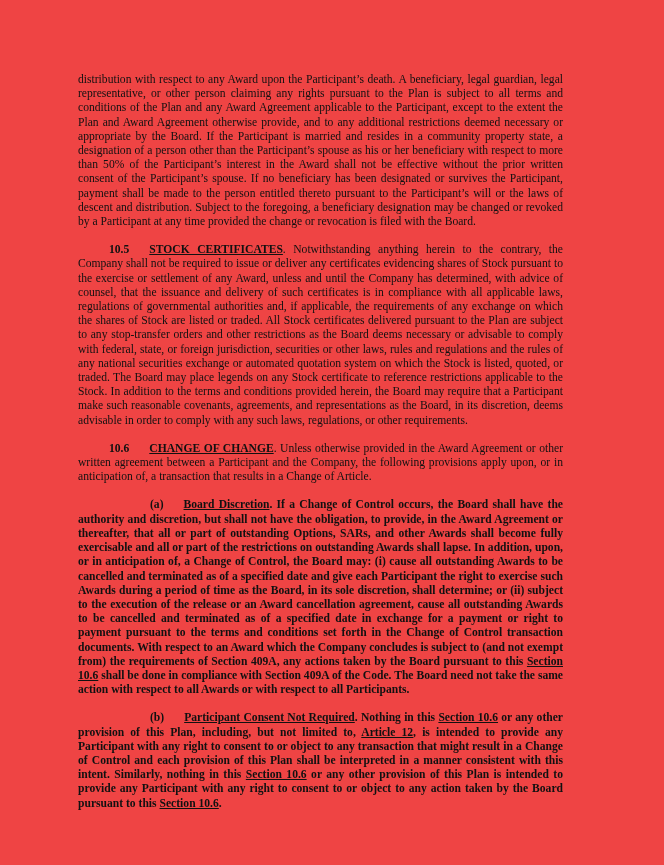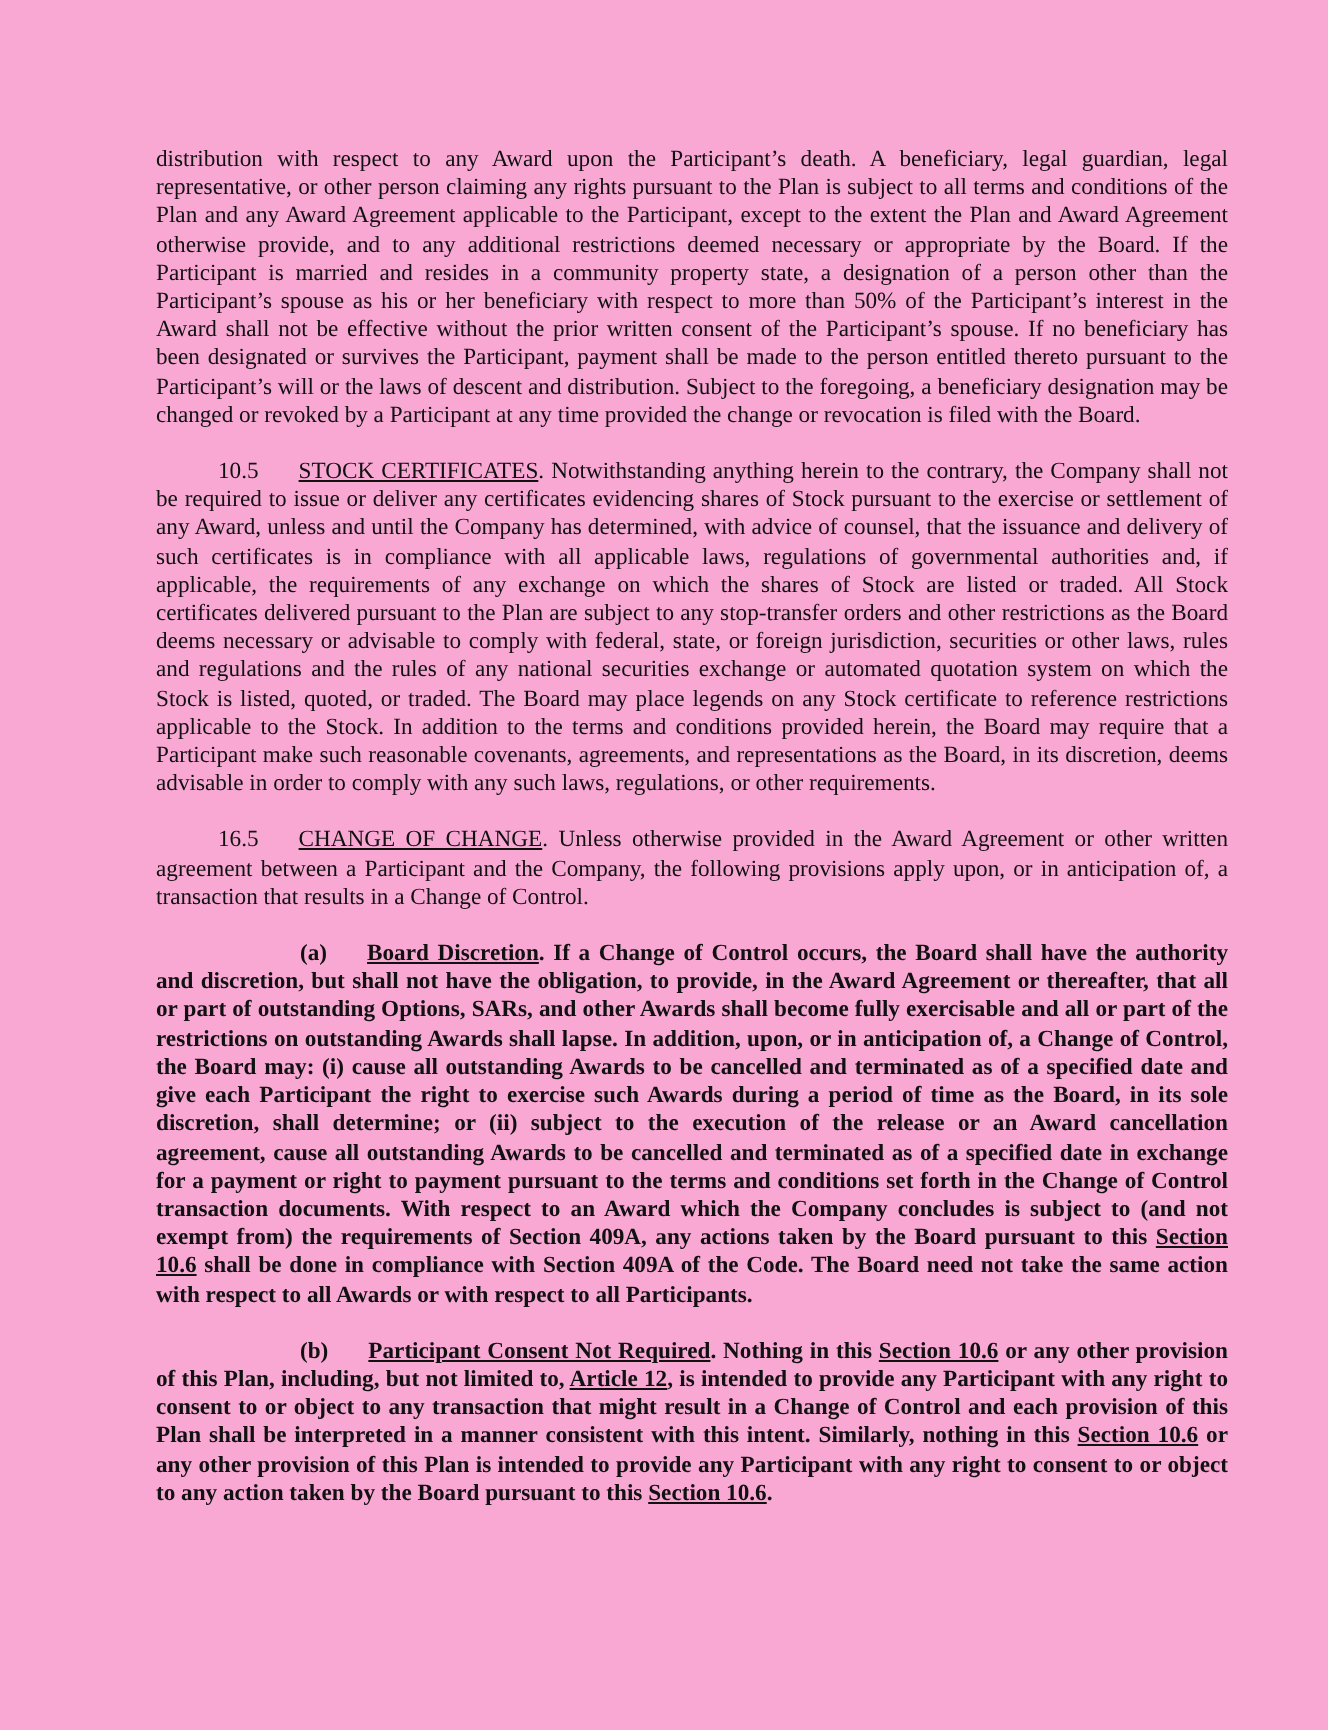--- a/index.html
+++ b/index.html
@@ -4,45 +4,45 @@
 <style>
   html, body {
     margin: 0;
     padding: 0;
     background: #ffffff;
   }
   .page {
     position: relative;
     width: 664px;
     height: 865px;
-    background: #f9a8d4;
+    background: #ef4444;
     box-sizing: border-box;
-    padding: 73px 50px 0 78px;
+    padding: 73px 101px 0 78px;
     font-family: "Liberation Serif", "DejaVu Serif", serif;
     font-size: 11.6px;
     line-height: 14.2px;
     color: #111111;
     overflow: hidden;
   }
   .para {
     margin: 0 0 14px 0;
     text-align: justify;
   }
   .indent-sm { text-indent: 31px; }
   .indent-lg { text-indent: 72px; font-weight: bold; }
-  .b { font-weight: normal; }
+  .b { font-weight: bold; }
   .u { text-decoration: underline; }
   .tab { display: inline-block; width: 20px; }
 </style>
 </head>
 <body>
 
 <div class="page">
   <p class="para"><span>distribution with respect to any Award upon the Participant’s death.  A beneficiary, legal guardian, legal representative, or other person claiming any rights pursuant to the Plan is subject to all terms and conditions of the Plan and any Award Agreement applicable to the Participant, except to the extent the Plan and Award Agreement otherwise provide, and to any additional restrictions deemed necessary or appropriate by the Board.  If the Participant is married and resides in a community property state, a designation of a person other than the Participant’s spouse as his or her beneficiary with respect to more than 50% of the Participant’s interest in the Award shall not be effective without the prior written consent of the Participant’s spouse.  If no beneficiary has been designated or survives the Participant, payment shall be made to the person entitled thereto pursuant to the Participant’s will or the laws of descent and distribution.  Subject to the foregoing, a beneficiary designation may be changed or revoked by a Participant at any time provided the change or revocation is filed with the Board.</span></p>
 
   <p class="para indent-sm"><span class="b">10.5</span><span class="tab"></span><span class="b u">STOCK CERTIFICATES</span><span>.  Notwithstanding anything herein to the contrary, the Company shall not be required to issue or deliver any certificates evidencing shares of Stock pursuant to the exercise or settlement of any Award, unless and until the Company has determined, with advice of counsel, that the issuance and delivery of such certificates is in compliance with all applicable laws, regulations of governmental authorities and, if applicable, the requirements of any exchange on which the shares of Stock are listed or traded.  All Stock certificates delivered pursuant to the Plan are subject to any stop-transfer orders and other restrictions as the Board deems necessary or advisable to comply with federal, state, or foreign jurisdiction, securities or other laws, rules and regulations and the rules of any national securities exchange or automated quotation system on which the Stock is listed, quoted, or traded.  The Board may place legends on any Stock certificate to reference restrictions applicable to the Stock.  In addition to the terms and conditions provided herein, the Board may require that a Participant make such reasonable covenants, agreements, and representations as the Board, in its discretion, deems advisable in order to comply with any such laws, regulations, or other requirements.</span></p>
 
-  <p class="para indent-sm"><span class="b">16.5</span><span class="tab"></span><span class="b u">CHANGE OF CHANGE</span><span>.  Unless otherwise provided in the Award Agreement or other written agreement between a Participant and the Company, the following provisions apply upon, or in anticipation of, a transaction that results in a Change of Control.</span></p>
+  <p class="para indent-sm"><span class="b">10.6</span><span class="tab"></span><span class="b u">CHANGE OF CHANGE</span><span>.  Unless otherwise provided in the Award Agreement or other written agreement between a Participant and the Company, the following provisions apply upon, or in anticipation of, a transaction that results in a Change of Article.</span></p>
 
   <p class="para indent-lg"><span>(a)</span><span class="tab"></span><span class="u">Board Discretion</span><span>.  If a Change of Control occurs, the Board shall have the authority and discretion, but shall not have the obligation, to provide, in the Award Agreement or thereafter, that all or part of outstanding Options, SARs, and other Awards shall become fully exercisable and all or part of the restrictions on outstanding Awards shall lapse.  In addition, upon, or in anticipation of, a Change of Control, the Board may: (i) cause all outstanding Awards to be cancelled and terminated as of a specified date and give each Participant the right to exercise such Awards during a period of time as the Board, in its sole discretion, shall determine; or (ii) subject to the execution of the release or an Award cancellation agreement, cause all outstanding Awards to be cancelled and terminated as of a specified date in exchange for a payment or right to payment pursuant to the terms and conditions set forth in the Change of Control transaction documents.  With respect to an Award which the Company concludes is subject to (and not exempt from) the requirements of Section 409A, any actions taken by the Board pursuant to this </span><span class="u">Section 10.6</span><span> shall be done in compliance with Section 409A of the Code. The Board need not take the same action with respect to all Awards or with respect to all Participants.</span></p>
 
   <p class="para indent-lg"><span>(b)</span><span class="tab"></span><span class="u">Participant Consent Not Required</span><span>.  Nothing in this </span><span class="u">Section 10.6</span><span> or any other provision of this Plan, including, but not limited to, </span><span class="u">Article 12</span><span>,  is intended to provide any Participant with any right to consent to or object to any transaction that might result in a Change of Control and each provision of this Plan shall be interpreted in a manner consistent with this intent.  Similarly, nothing in this </span><span class="u">Section 10.6</span><span> or any other provision of this Plan is intended to provide any Participant with any right to consent to or object to any action taken by the Board pursuant to this </span><span class="u">Section 10.6</span><span>.</span></p>
 </div>
 
 </body></html>

